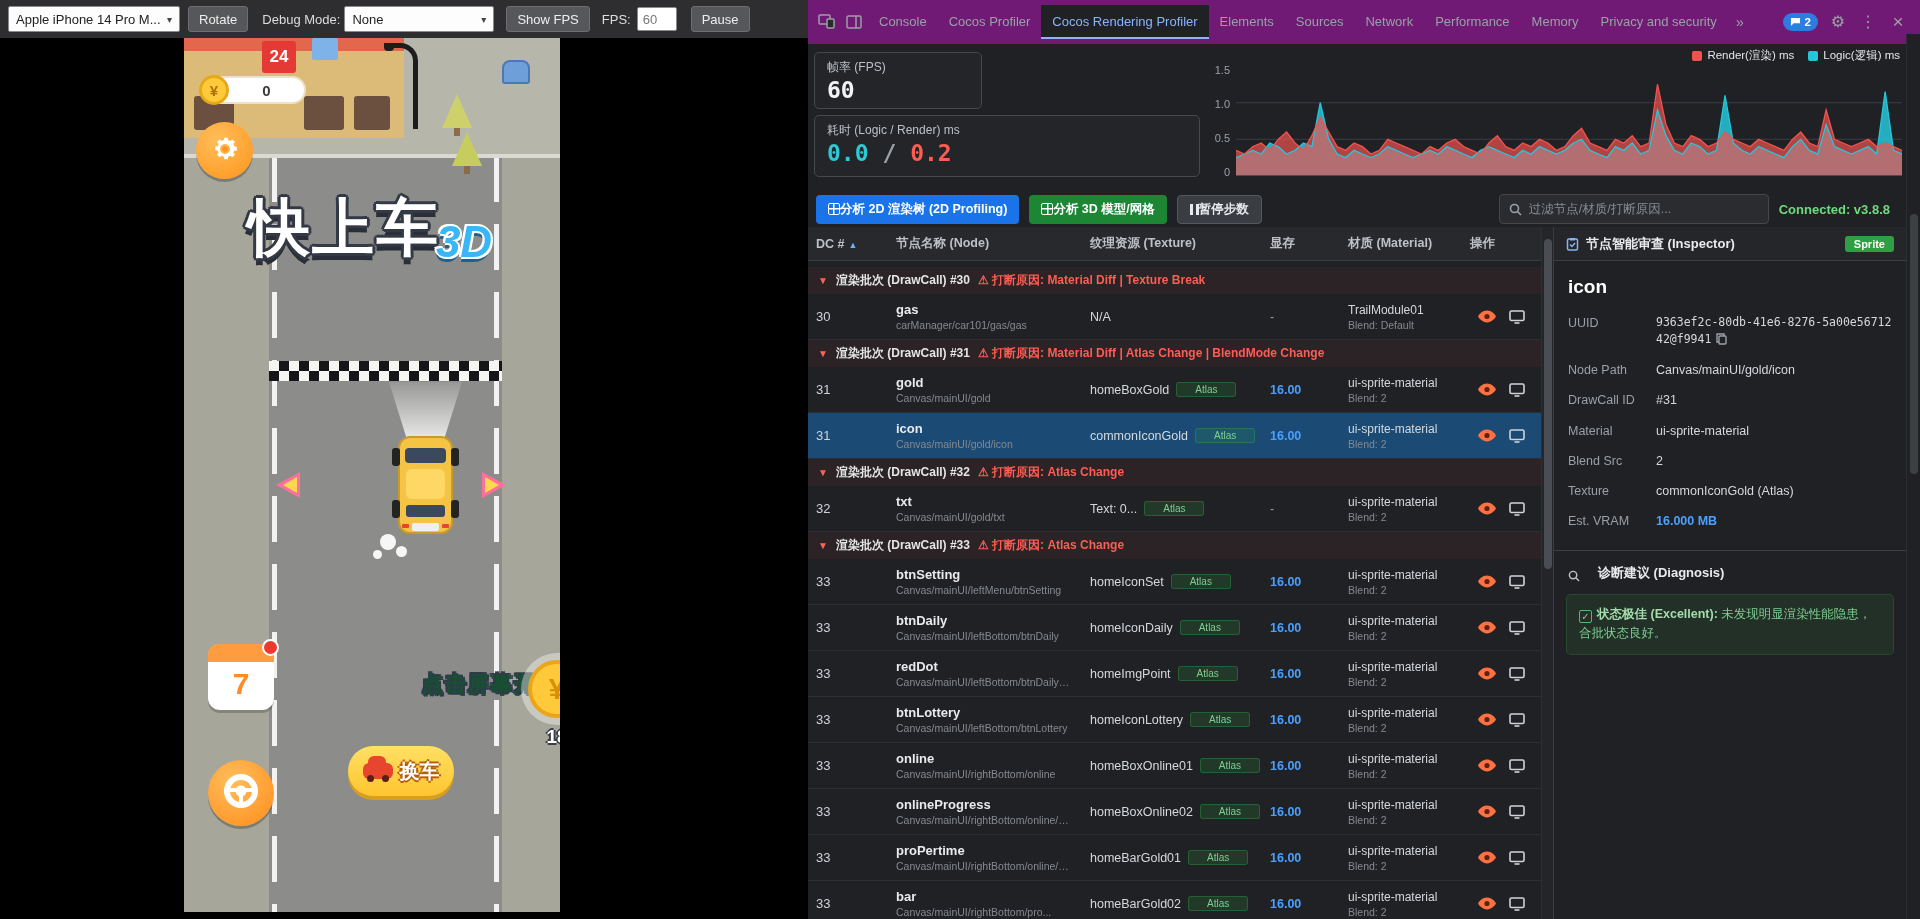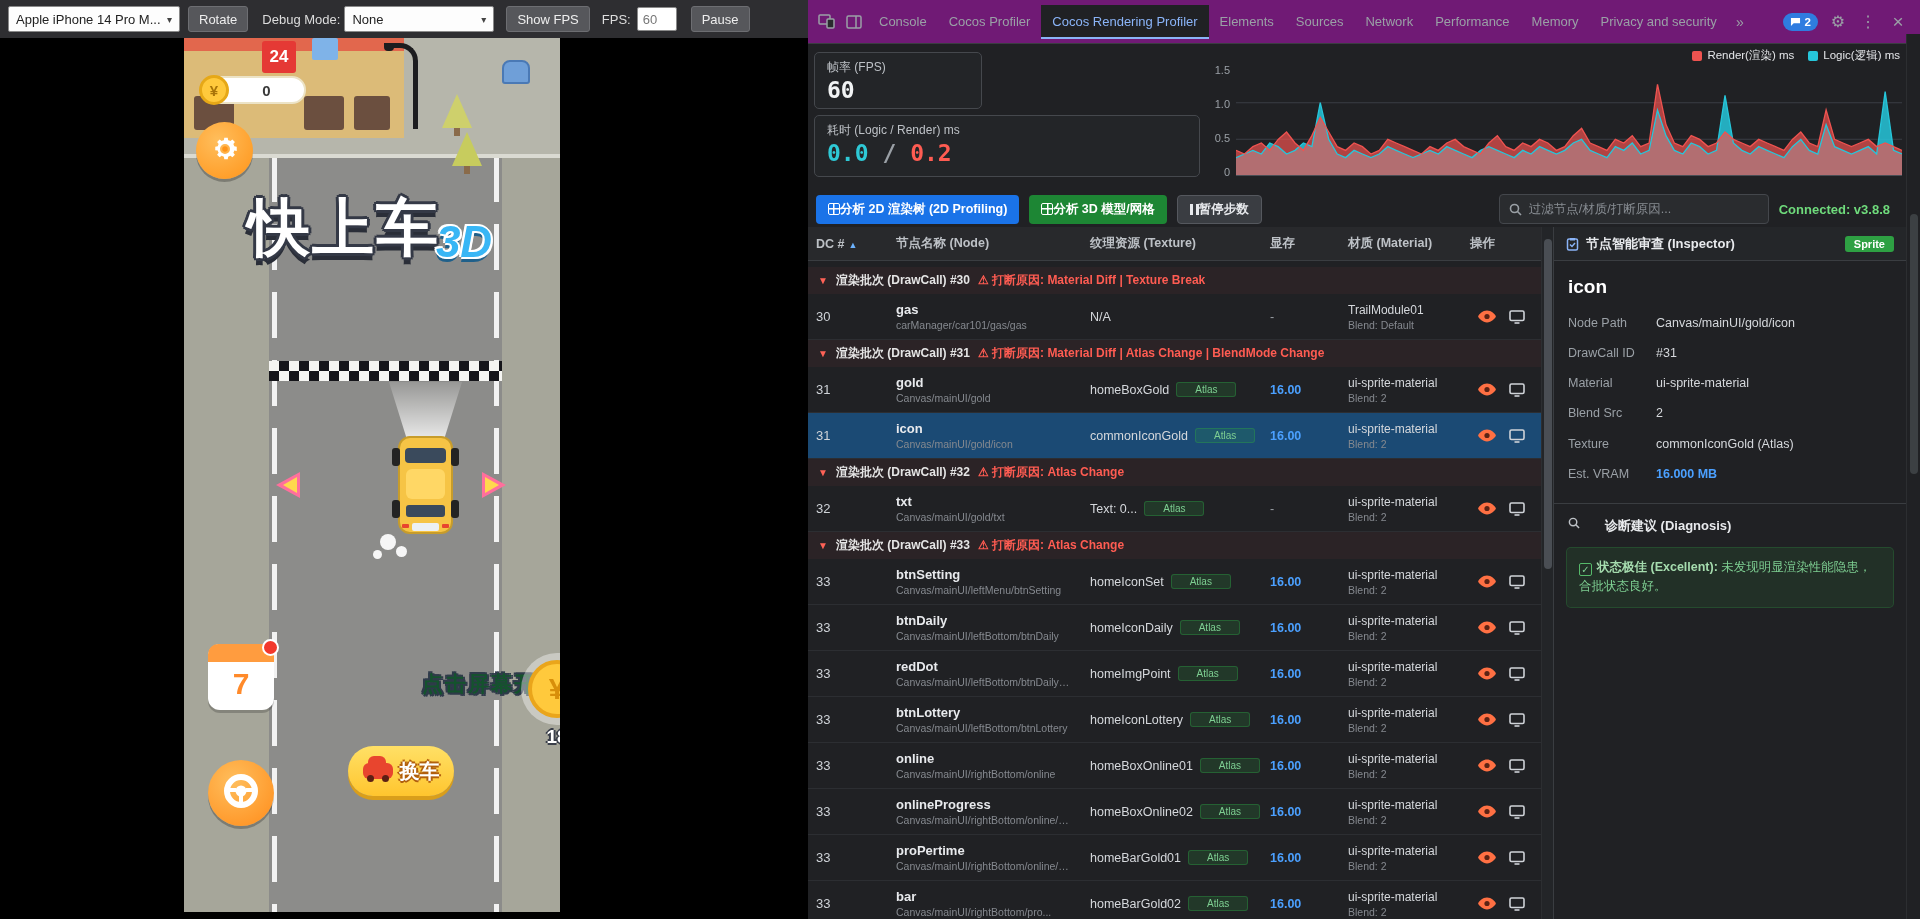--- a/index.html
+++ b/index.html
@@ -160,21 +160,21 @@
   .insp-title { font-size:13px; font-weight:bold; color:#e8eaed; display:flex; gap:7px; align-items:center; }
   .sprite-badge { margin-left:auto; background:#2ea043; color:#fff; font-size:11px; font-weight:bold; padding:2px 9px; border-radius:3px; }
   .insp-node-name { font-size:19px; font-weight:bold; color:#fff; padding:15px 14px 10px; }
   .f-row { display:flex; padding:6px 14px; font-size:12.5px; line-height:1.45; }
   .f-label { width:88px; color:#9aa0a6; flex-shrink:0; }
   .f-value { color:#d5d8dc; word-break:break-all; }
   .f-value.mono { font-family:"DejaVu Sans Mono",monospace; font-size:11.5px; }
   .f-value.hl { color:#4ba0ff; font-weight:bold; }
   .copy-ic { display:inline-block; margin-left:5px; vertical-align:-2px; }
   .insp-divider { border-top:1px solid #3a3d41; margin-top:14px; }
-  .diag-head { display:flex; align-items:flex-start; gap:25px; padding:13px 14px 8px; font-size:13px; font-weight:bold; color:#e8eaed; }
+  .diag-head { display:flex; align-items:flex-end; gap:18px; padding:13px 14px 8px; font-size:13px; font-weight:bold; color:#e8eaed; }
   .diag-box { margin:4px 12px; background:rgba(46,160,67,.12); border:1px solid rgba(46,160,67,.25); border-radius:5px; padding:10px 12px; font-size:12.5px; color:#7ecf92; line-height:1.55; }
   .diag-box b { color:#a5dcae; }
   .check-sq { display:inline-flex; width:13px; height:13px; border:1.5px solid #56b96a; border-radius:2px; color:#7ecf92; font-size:10px; align-items:center; justify-content:center; margin-right:5px; vertical-align:-2px; }
 </style>
 </head>
 <body>
 
 <div class="screen">
 
   <div class="sim-toolbar">
@@ -792,20 +792,27 @@
                 <path d="M4 1h5v2.5H4z" fill="#8ab4f8"></path>
                 <path d="M4 7.5l2 2 3-3.5" fill="none" stroke="#8ab4f8" stroke-width="1.5"></path>
               </svg>
             <span>节点智能审查 (Inspector)</span>
           </div>
           <span class="sprite-badge">Sprite</span>
         </div>
         <div class="insp-node-name">icon</div>
         <div id="insp-fields">
             <div class="f-row">
+    <div class="f-label">UUID</div>
+    <div class="f-value mono"><span class="fv-text">9363ef2c-80db-41e6-8276-5a00e5671242@f9941</span><span class="copy-ic"><svg width="11" height="12" viewBox="0 0 11 12">
+                    <rect x="3" y="3" width="7" height="8" rx="1" fill="none" stroke="#9aa0a6" stroke-width="1.4"></rect>
+                    <path d="M8 3V1H1v8h2" fill="none" stroke="#9aa0a6" stroke-width="1.4"></path>
+                  </svg></span></div>
+  </div>
+            <div class="f-row">
     <div class="f-label">Node Path</div>
     <div class="f-value"><span class="fv-text">Canvas/mainUI/gold/icon</span></div>
   </div>
             <div class="f-row">
     <div class="f-label">DrawCall ID</div>
     <div class="f-value"><span class="fv-text">#31</span></div>
   </div>
             <div class="f-row">
     <div class="f-label">Material</div>
     <div class="f-value"><span class="fv-text">ui-sprite-material</span></div>

